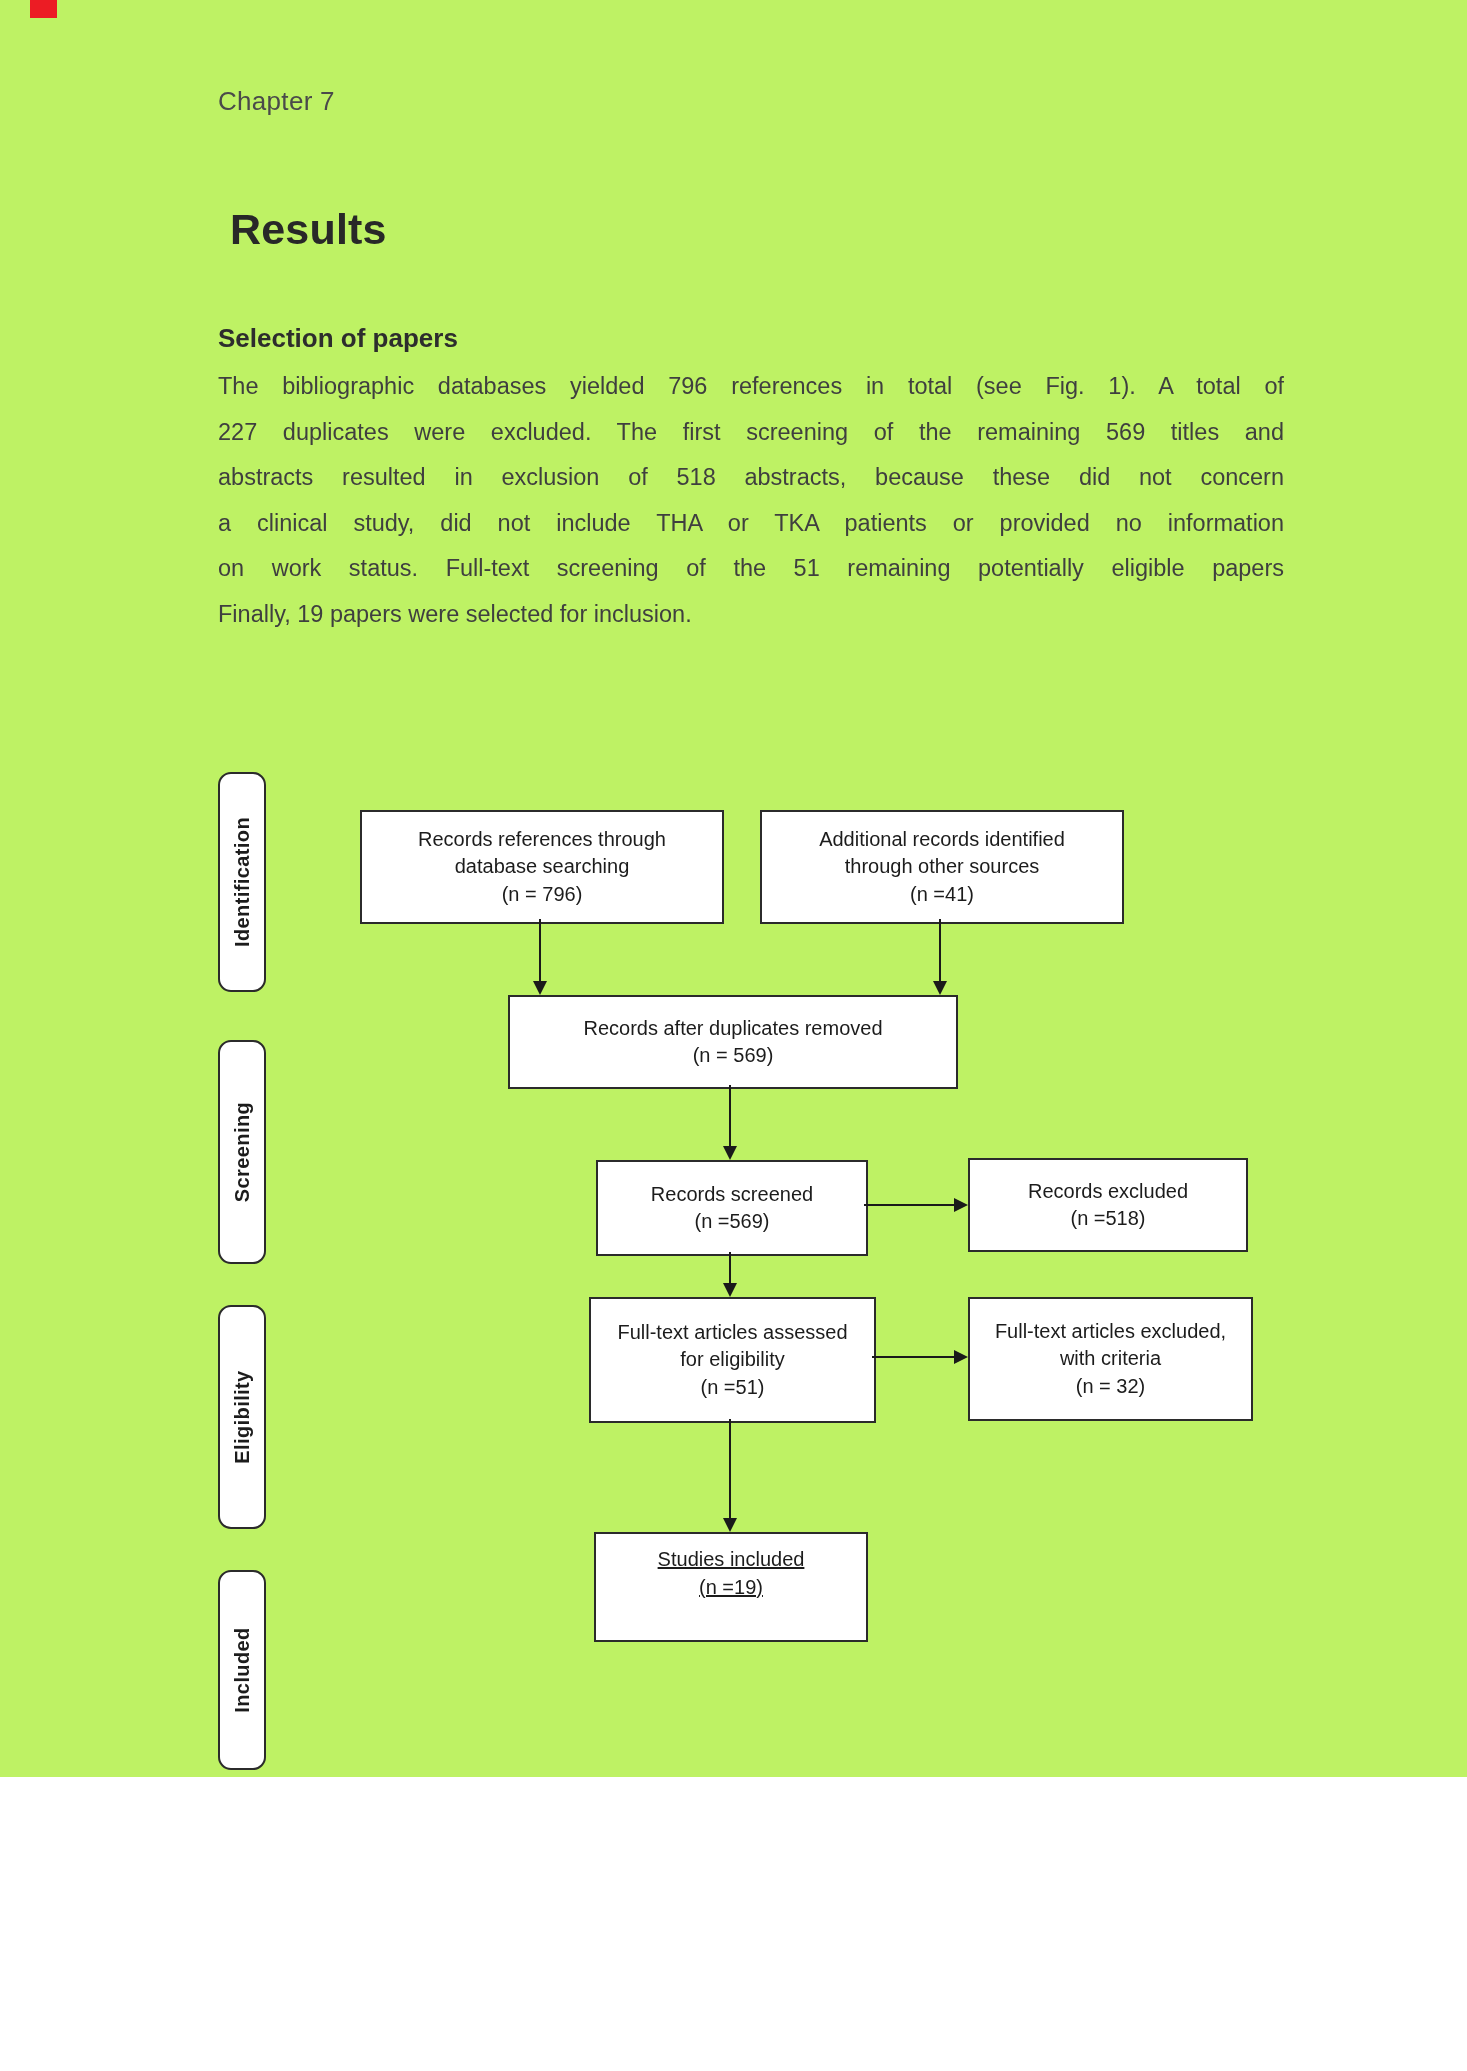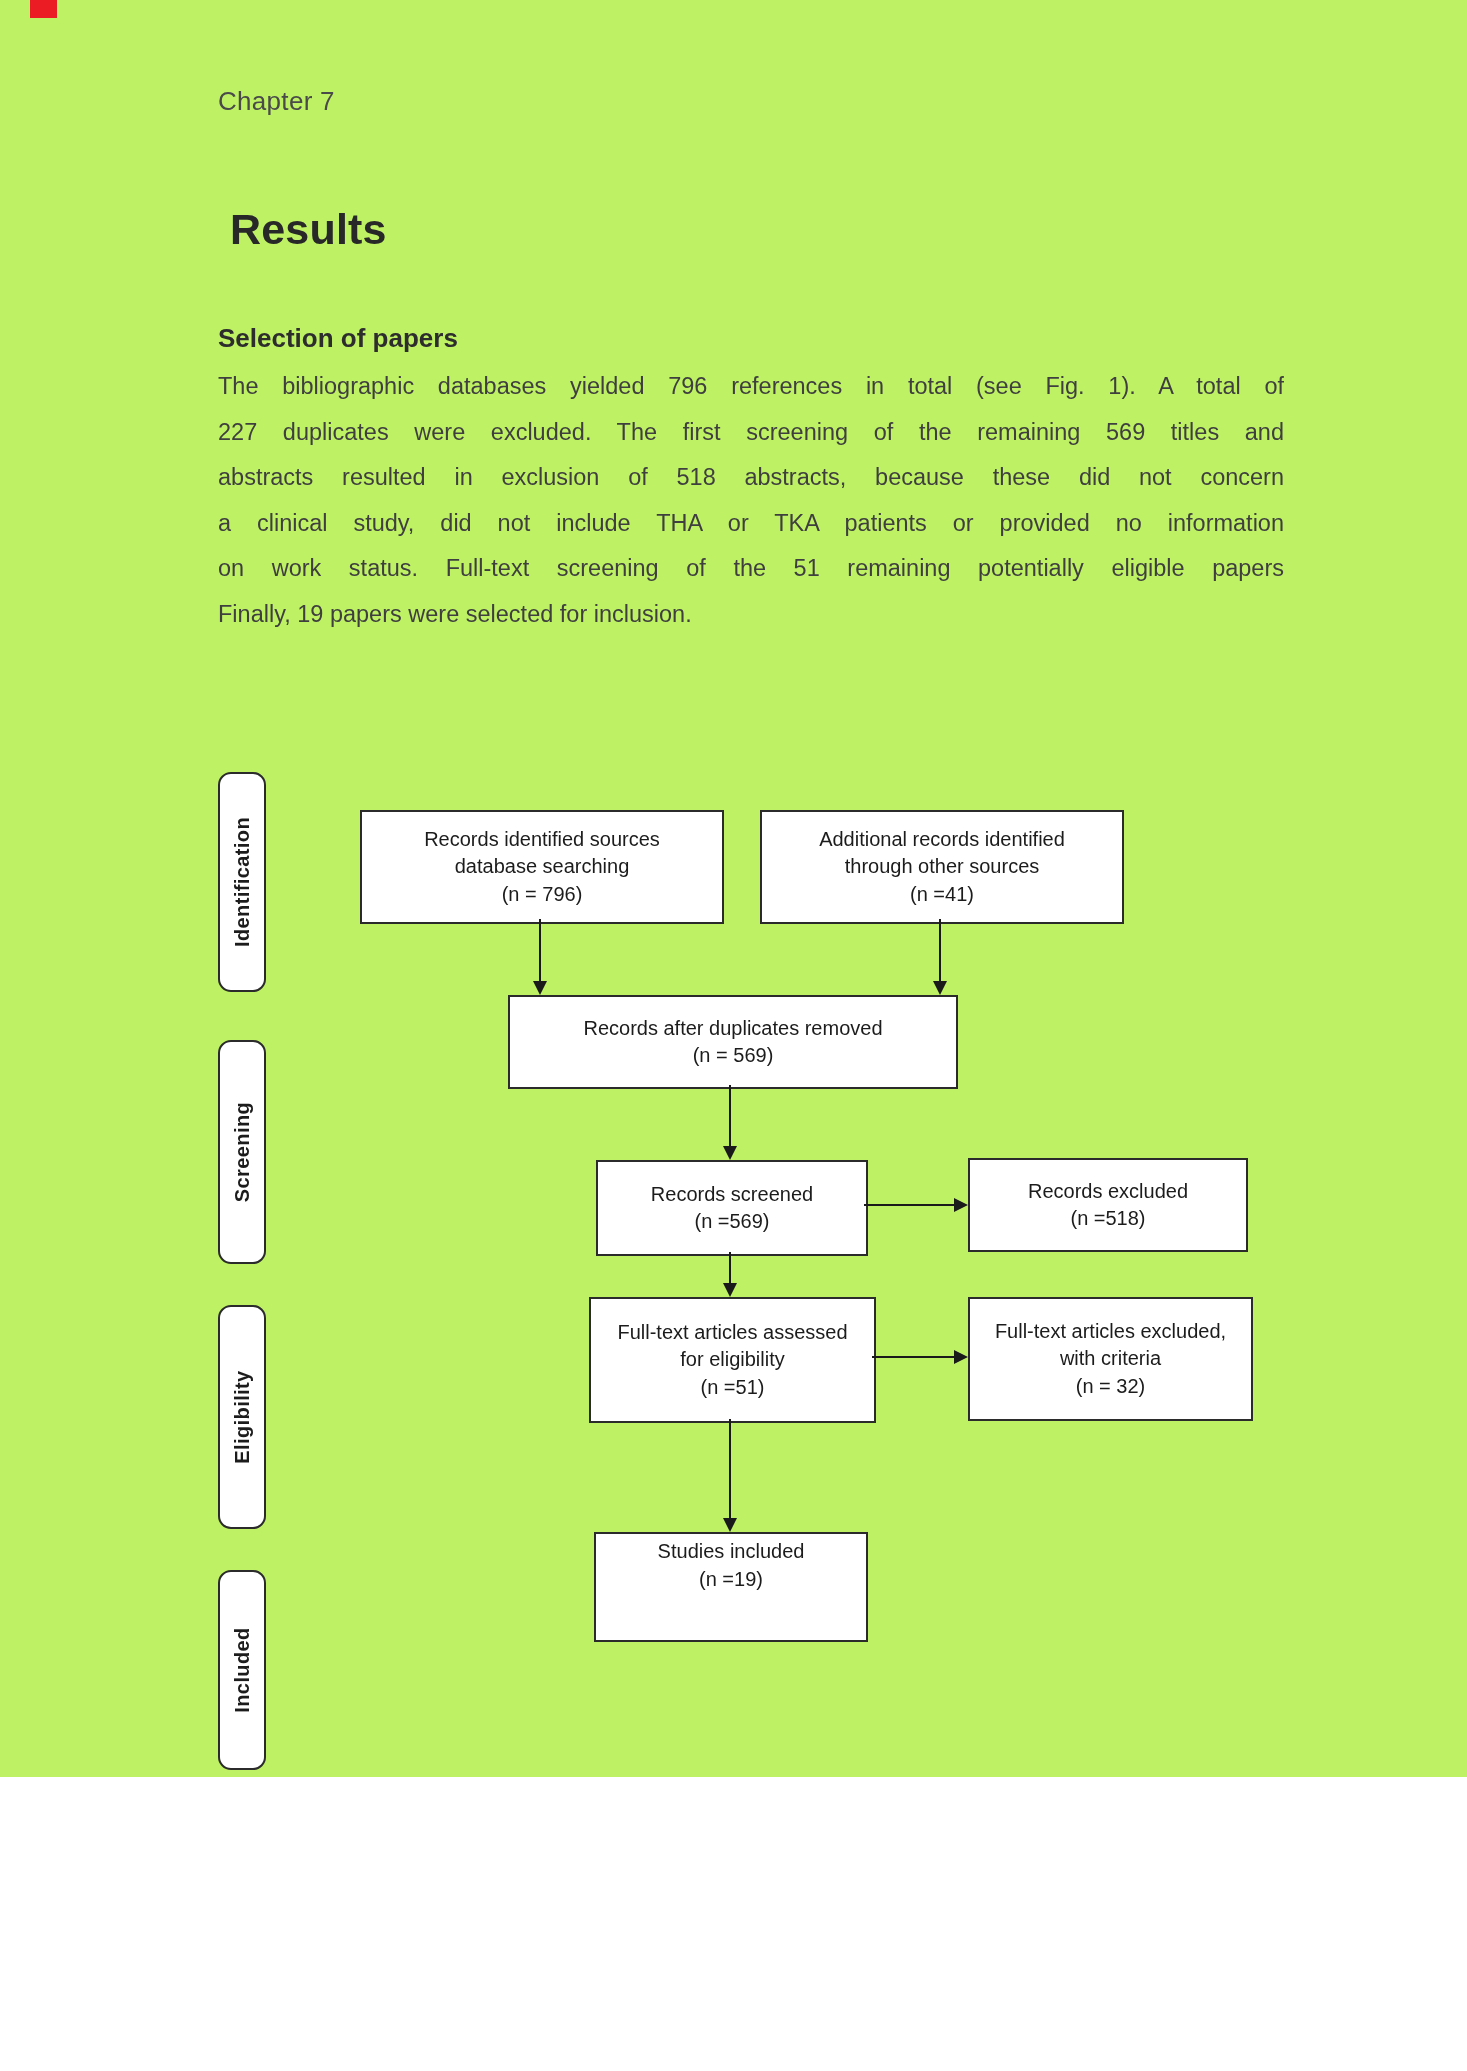--- a/index.html
+++ b/index.html
@@ -20,21 +20,21 @@
   .bline  { height:45.5px; line-height:45.5px; overflow:hidden;
             text-align:justify; text-align-last:justify; }
   .bline.last { text-align-last:left; }
 
   
   .fbox {
     position:absolute; border:2px solid #2b2b2b; background:#ffffff;
     display:flex; flex-direction:column; align-items:center; justify-content:center;
     text-align:center; font-size:20px; line-height:27.5px; color:#1c1c1c;
   }
-  .fbox.top-align { justify-content:flex-start; padding-top:4px; box-sizing:border-box; }
+  .fbox.top-align { justify-content:flex-start; padding-top:12px; box-sizing:border-box;text-decoration:underline; }
 
   
   .sbox { position:absolute; left:218px; width:48px; border:2px solid #2b2b2b;
           border-radius:13px; background:#ffffff; box-sizing:border-box; }
   .slabel { position:absolute; top:50%; left:50%;
             transform:translate(-50%,-50%) rotate(-90deg);
             white-space:nowrap; font-weight:700; font-size:20px;
             color:#1c1c1c; letter-spacing:0.4px; }
 
   
@@ -83,21 +83,21 @@
       <span class="slabel">Screening</span>
     </div>
     <div class="sbox" style="top:1305px; height:224px;">
       <span class="slabel">Eligibility</span>
     </div>
     <div class="sbox" style="top:1570px; height:200px;">
       <span class="slabel">Included</span>
     </div>
 
     <div class="fbox" style="left:360px; top:810px; width:360px; height:110px;">
-      <div>Records identified sources</div>
+      <div>Records references through</div>
       <div>database searching</div>
       <div>(n = 796)</div>
     </div>
     <div class="fbox" style="left:760px; top:810px; width:360px; height:110px;">
       <div>Additional records identified</div>
       <div>through other sources</div>
       <div>(n =41)</div>
     </div>
 
     <div class="fbox" style="left:508px; top:995px; width:446px; height:90px;">

